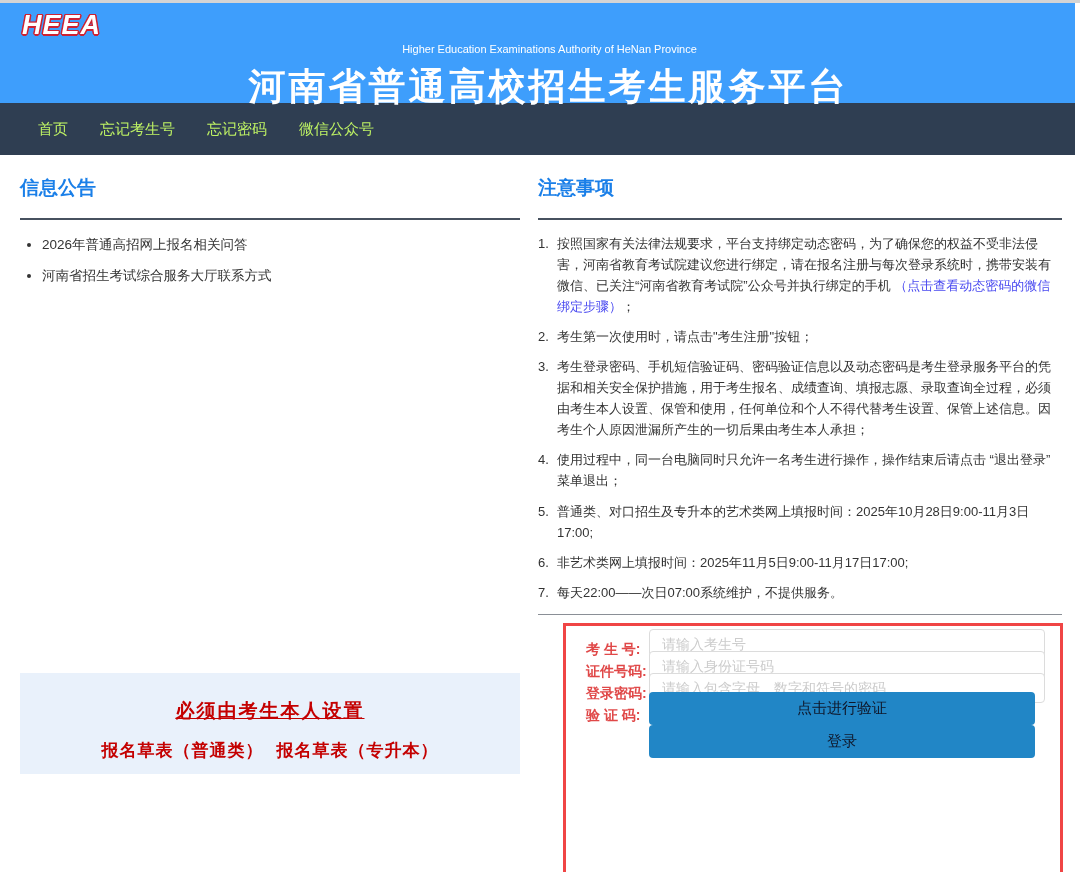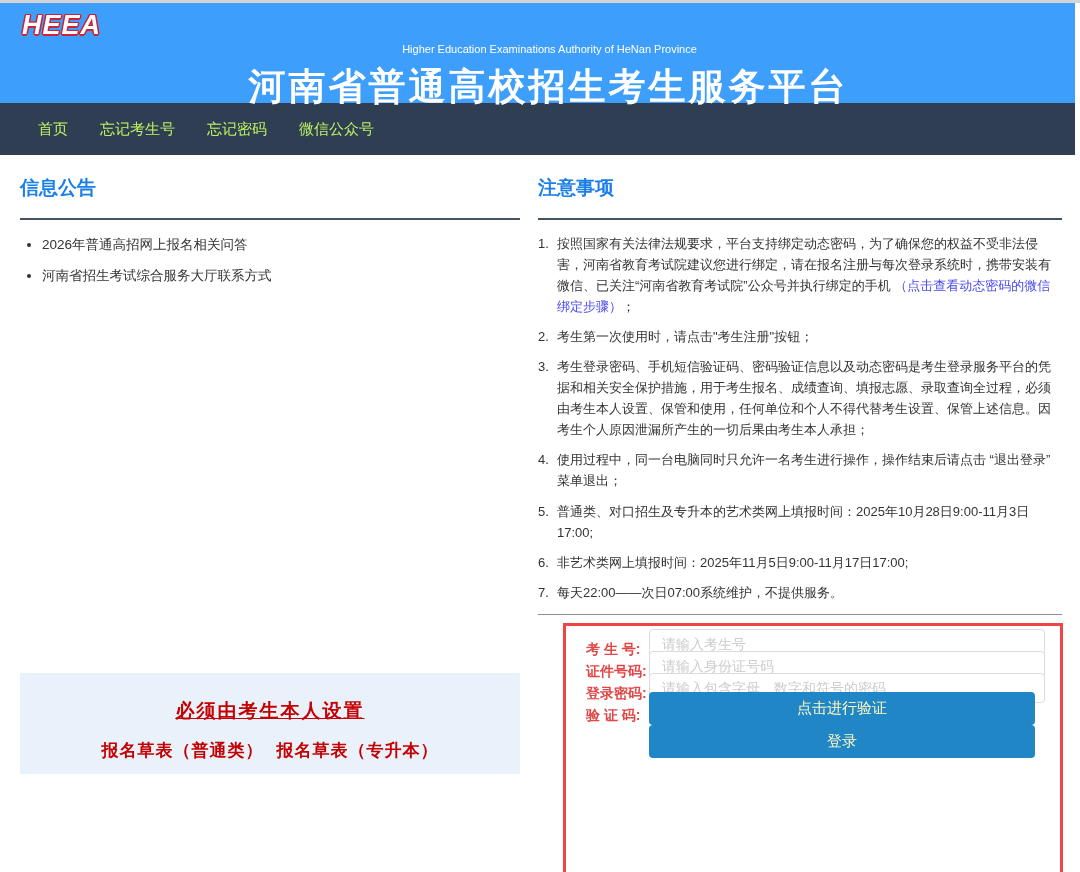--- a/index.html
+++ b/index.html
@@ -56,21 +56,21 @@
 
   
   .login-box { margin: 8px 0 0 25px; width: 500px; height: 321px;
     border: 3px solid var(--box_border_red); background: #fff; padding: 11px 13px 0 20px; }
   .form-row { display: flex; align-items: flex-end; height: 22px; }
   .form-label { width: 63px; flex: none; color: var(--label_red); font-weight: 700; font-size: 14px; }
   .form-input { flex: 1; height: 30px; border: 1px solid #dcdcdc; border-radius: 4px;
     padding: 0 12px; font-size: 14px; color: #333; outline: none; margin-right: 2px; }
   .form-input::placeholder { color: #ccc; }
   .btn { flex: 1; height: 33px; border: none; border-radius: 4px; background: var(--button_blue);
-    color: #fef9c3; font-size: 15px; cursor: pointer; margin-right: 12px;
+    color: #0f172a; font-size: 15px; cursor: pointer; margin-right: 12px;
     font-family: "Liberation Sans", "DejaVu Sans", sans-serif; }
   .btn-row { margin-left: 63px; display: flex; height: 27px; margin-bottom: 17px; }
 </style>
 </head>
 <body>
 
 <div class="top-strip"></div>
 <div class="page">
 
   <header class="site-header">

